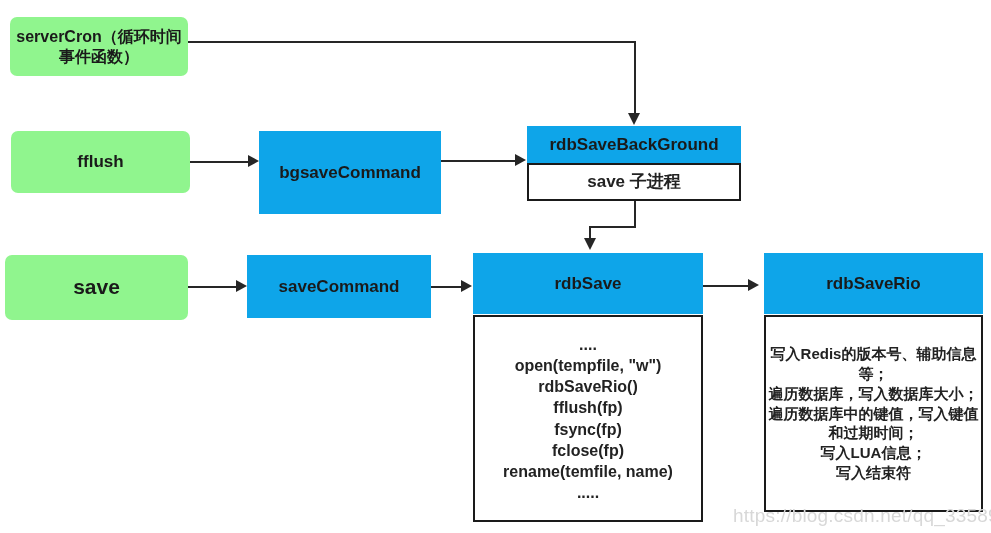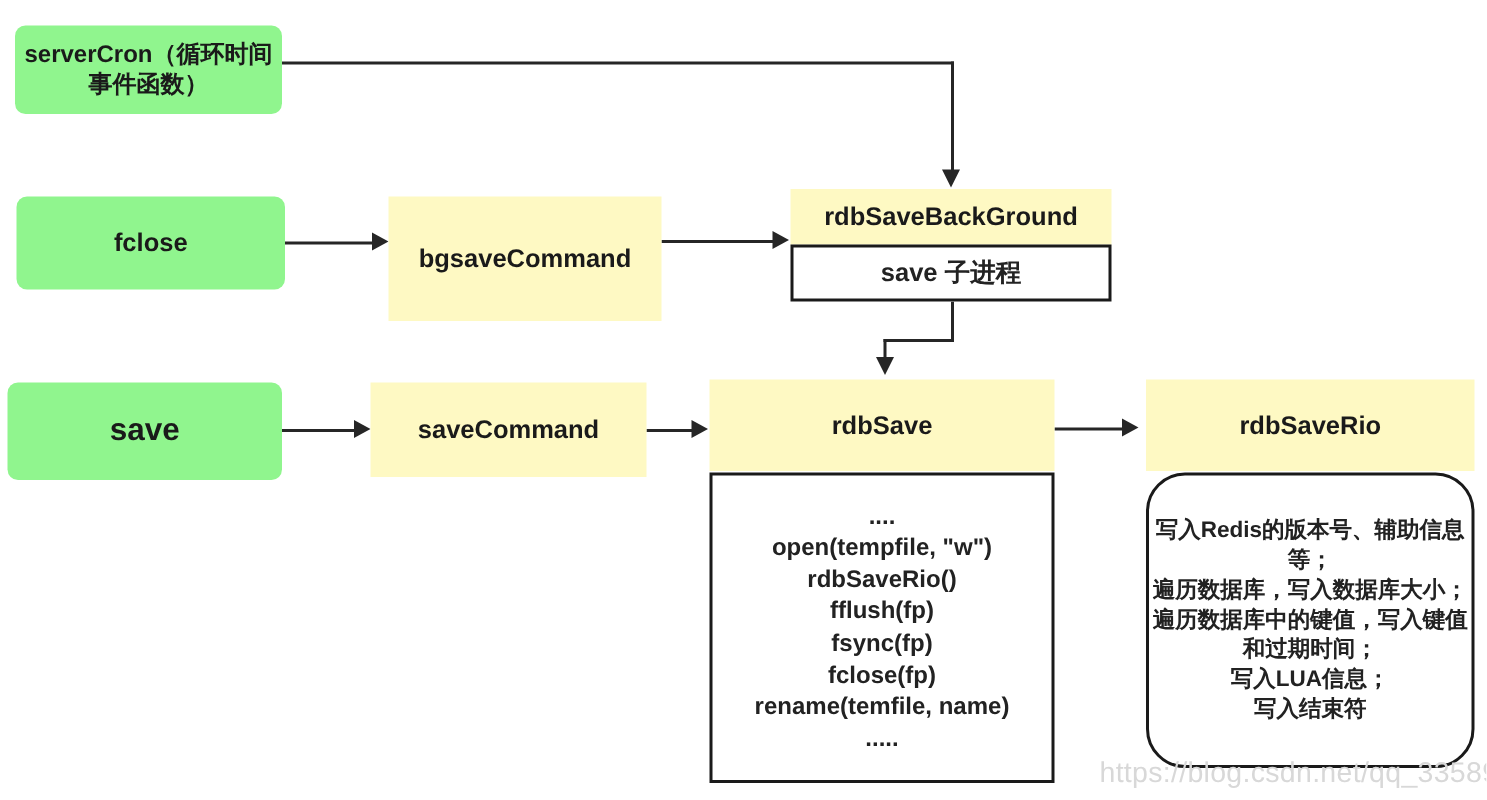--- a/index.html
+++ b/index.html
@@ -26,21 +26,21 @@
     text-align: center;
     font-weight: bold;
     color: #1a1a1a;
     line-height: 1.25;
   }
   .green {
     background: #90f58e;
     border-radius: 7px;
   }
   .cyan {
-    background: #fef9c3;
+    background: #0ea5e9;
   }
   .body-box {
     position: absolute;
     box-sizing: border-box;
     background: #ffffff;
     border: 2px solid #1a1a1a;
     display: flex;
     align-items: center;
     justify-content: center;
     text-align: center;
@@ -54,21 +54,21 @@
   #node-servercron { left: 10px;  top: 17px;  width: 178px; height: 59px;  font-size: 16px; padding: 0 1px; }
   #node-bgsave     { left: 11px;  top: 131px; width: 179px; height: 62px;  font-size: 17px; }
   #node-save       { left: 5px;   top: 255px; width: 183px; height: 65px;  font-size: 21px; }
   #node-bgsavecmd  { left: 259px; top: 131px; width: 182px; height: 83px;  font-size: 17px; }
   #node-savecmd    { left: 247px; top: 255px; width: 184px; height: 63px;  font-size: 17px; }
   #node-rdbsavebg  { left: 527px; top: 126px; width: 214px; height: 38px;  font-size: 17px; }
   #node-forkbox    { left: 527px; top: 163px; width: 214px; height: 38px;  font-size: 17px; }
   #node-rdbsave    { left: 473px; top: 253px; width: 230px; height: 61px;  font-size: 17px; }
   #node-rdbsavebody{ left: 473px; top: 315px; width: 230px; height: 207px; font-size: 16px; }
   #node-rdbsaverio { left: 764px; top: 253px; width: 219px; height: 61px;  font-size: 17px; }
-  #node-riobody    { left: 764px; top: 315px; width: 219px; height: 197px; font-size: 15px; border-radius: 26px; }
+  #node-riobody    { left: 764px; top: 315px; width: 219px; height: 197px; font-size: 15px; }
 
   
   .line-h, .line-v {
     position: absolute;
     background: #262626;
   }
   .line-h { height: 2px; }
   .line-v { width: 2px; }
 
   .arrow-right {
@@ -145,21 +145,21 @@
   <div class="arrow-right" id="c5a"></div>
 
   <div class="line-h" id="c6h"></div>
   <div class="arrow-right" id="c6a"></div>
 
   <div class="line-h" id="c7h"></div>
   <div class="arrow-right" id="c7a"></div>
 
   <div class="node green" id="node-servercron">serverCron（循环时间事件函数）</div>
 
-  <div class="node green" id="node-bgsave">fclose</div>
+  <div class="node green" id="node-bgsave">fflush</div>
 
   <div class="node green" id="node-save">save</div>
 
   <div class="node cyan" id="node-bgsavecmd">bgsaveCommand</div>
 
   <div class="node cyan" id="node-savecmd">saveCommand</div>
 
   <div class="node cyan" id="node-rdbsavebg">rdbSaveBackGround</div>
 
   <div class="body-box" id="node-forkbox">save 子进程</div>

